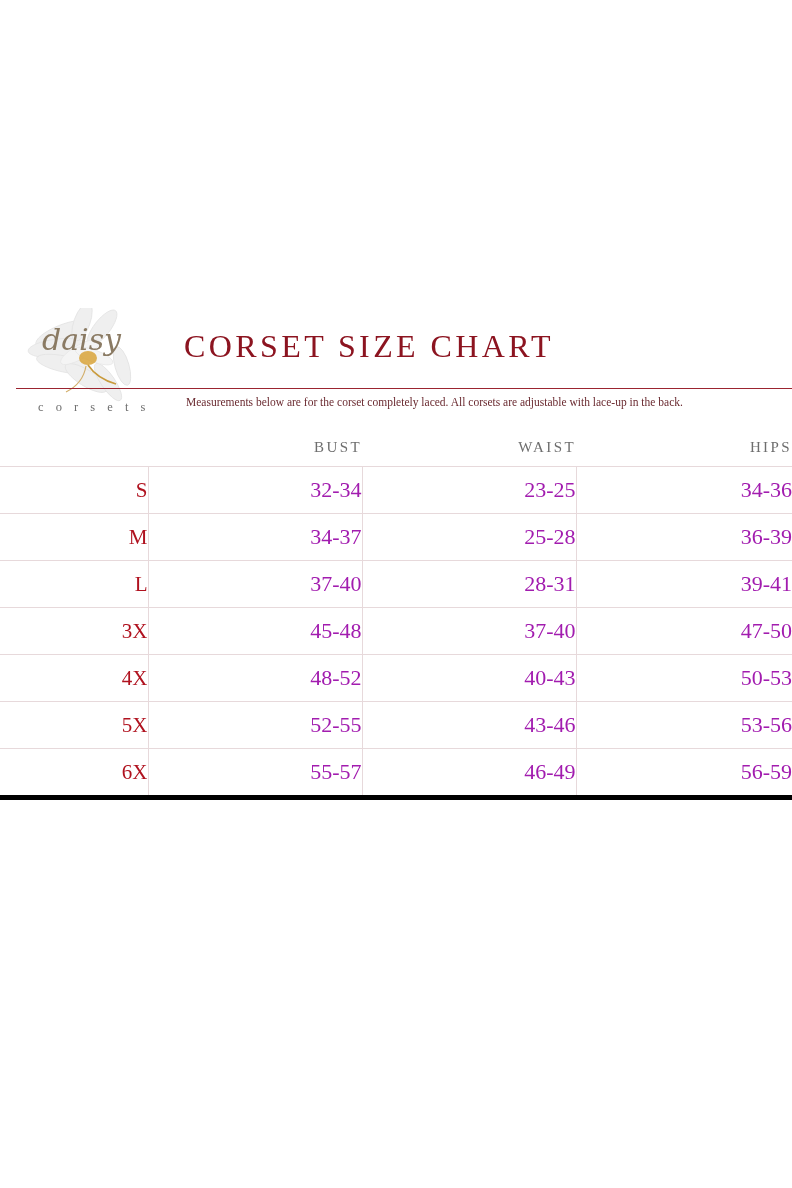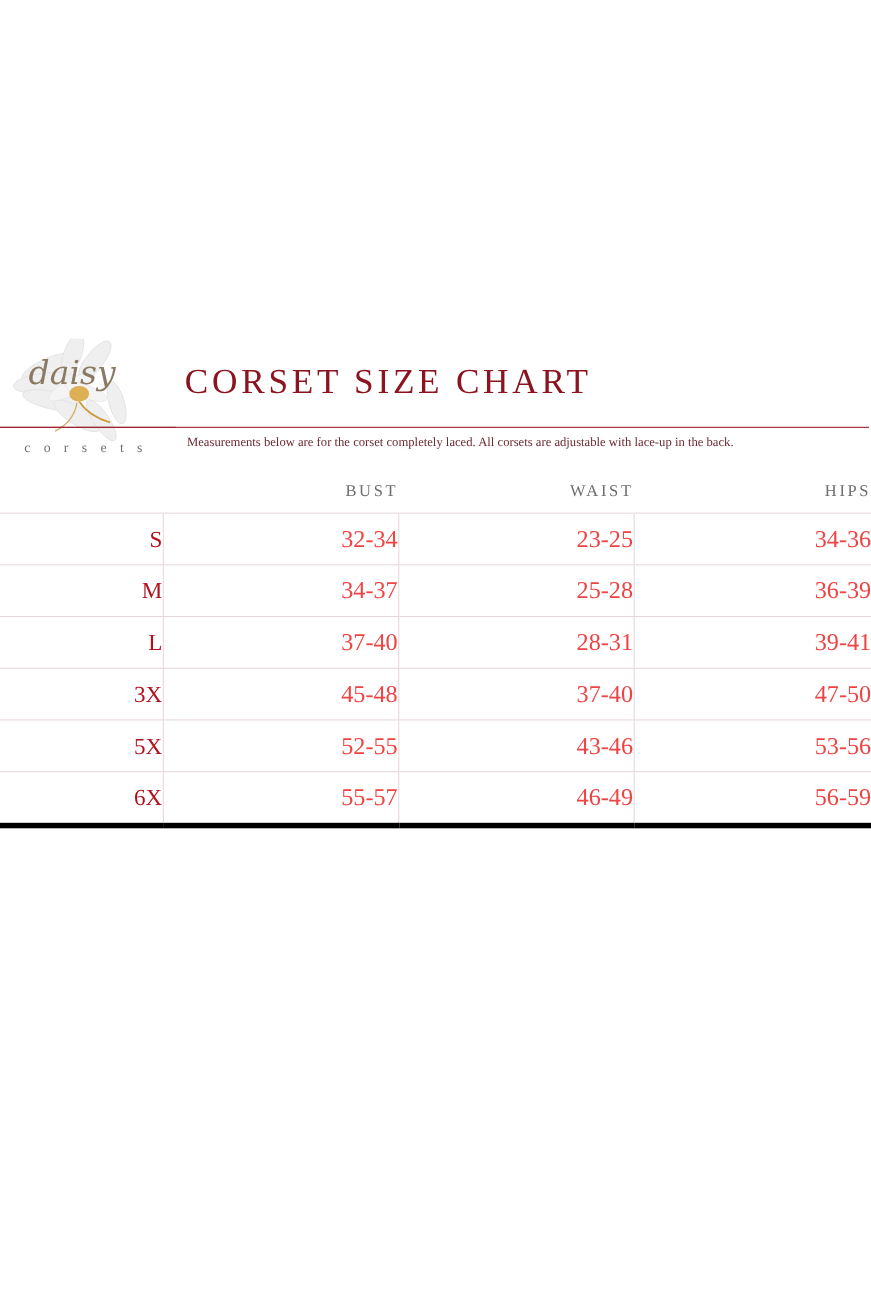--- a/index.html
+++ b/index.html
@@ -20,21 +20,21 @@
     position: absolute;
     left: 0;
     top: 0;
     width: 792px;
     height: 1188px;
   }
 
   
   .header {
     position: absolute;
-    left: 0;
+    left: 16px;
     top: 300px;
     width: 688px;
     height: 118px;
   }
 
   .logo {
     position: absolute;
     left: 8px;
     top: 8px;
     width: 150px;
@@ -139,21 +139,21 @@
     letter-spacing: 2.4px;
     color: #6e6e6e;
   }
   .head-row th.corner {
     border: none;
   }
 
   .body-row td {
     height: 46px;
     font-size: 22px;
-    color: #ef4444;
+    color: #a21caf;
     font-family: "Liberation Serif", serif;
   }
   .body-row td.size {
     color: #b0121f;
     font-size: 21px;
   }
   .table tr td:first-child { border-left: none; }
   .table tr td:last-child { border-right: none; }
   .table tr:last-child td { border-bottom: 5px solid #000000; }
 </style>
@@ -231,20 +231,26 @@
         <td>28-31</td>
         <td>39-41</td>
       </tr>
       <tr class="body-row">
         <td class="size">3X</td>
         <td>45-48</td>
         <td>37-40</td>
         <td>47-50</td>
       </tr>
       <tr class="body-row">
+        <td class="size">4X</td>
+        <td>48-52</td>
+        <td>40-43</td>
+        <td>50-53</td>
+      </tr>
+      <tr class="body-row">
         <td class="size">5X</td>
         <td>52-55</td>
         <td>43-46</td>
         <td>53-56</td>
       </tr>
       <tr class="body-row">
         <td class="size">6X</td>
         <td>55-57</td>
         <td>46-49</td>
         <td>56-59</td>

